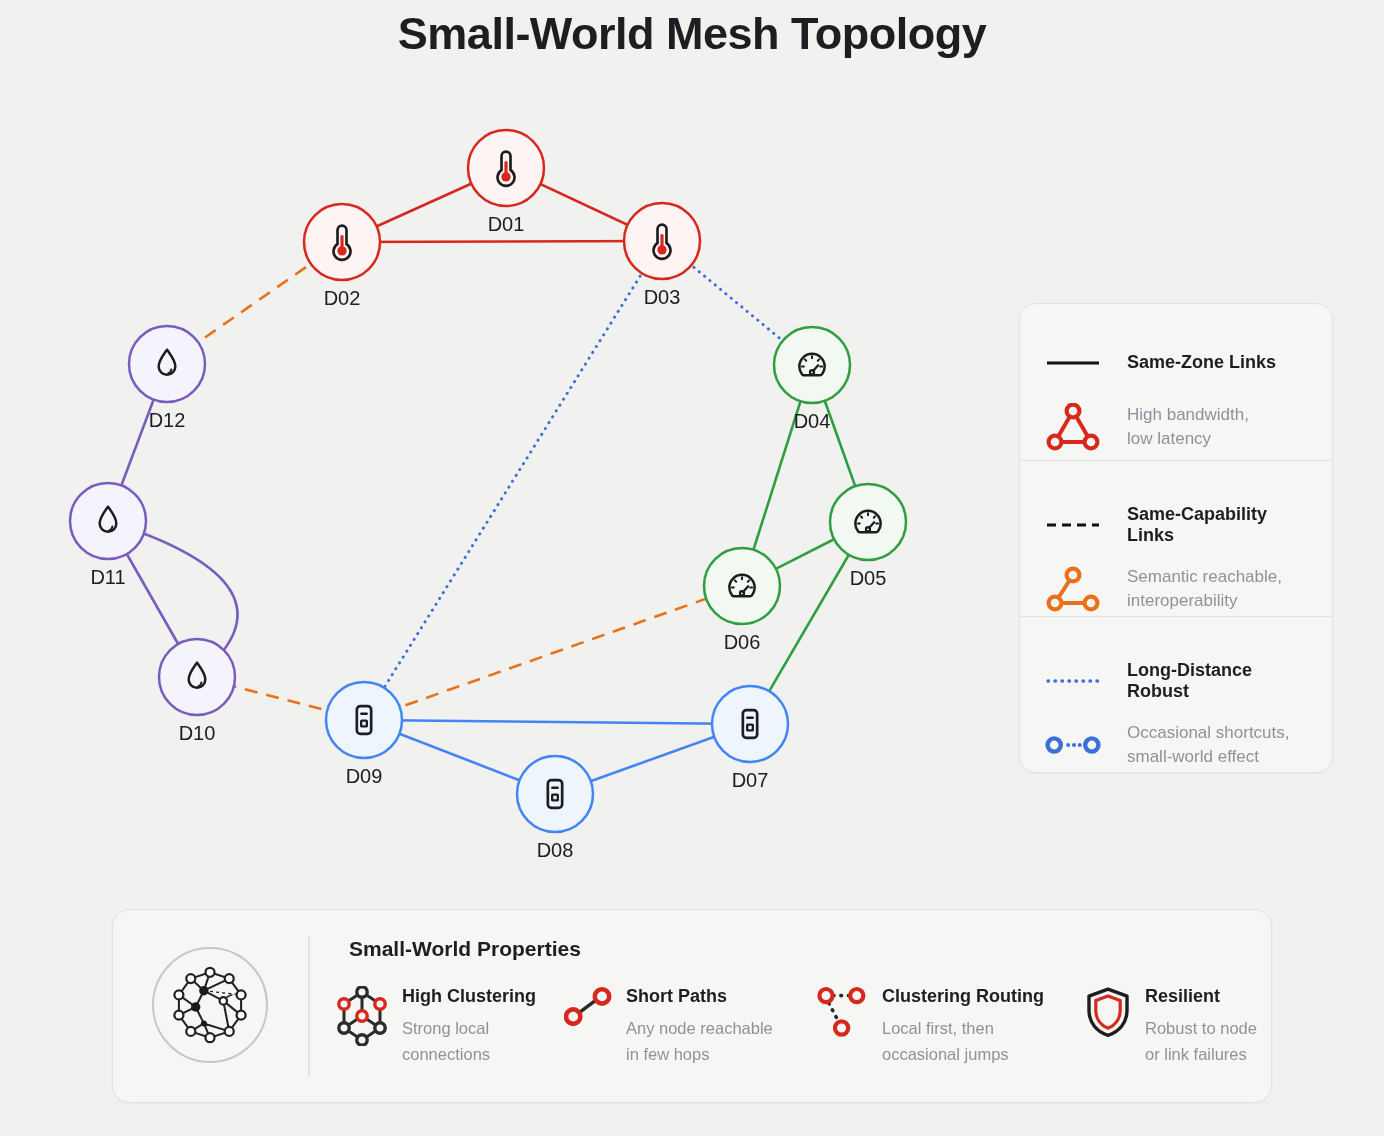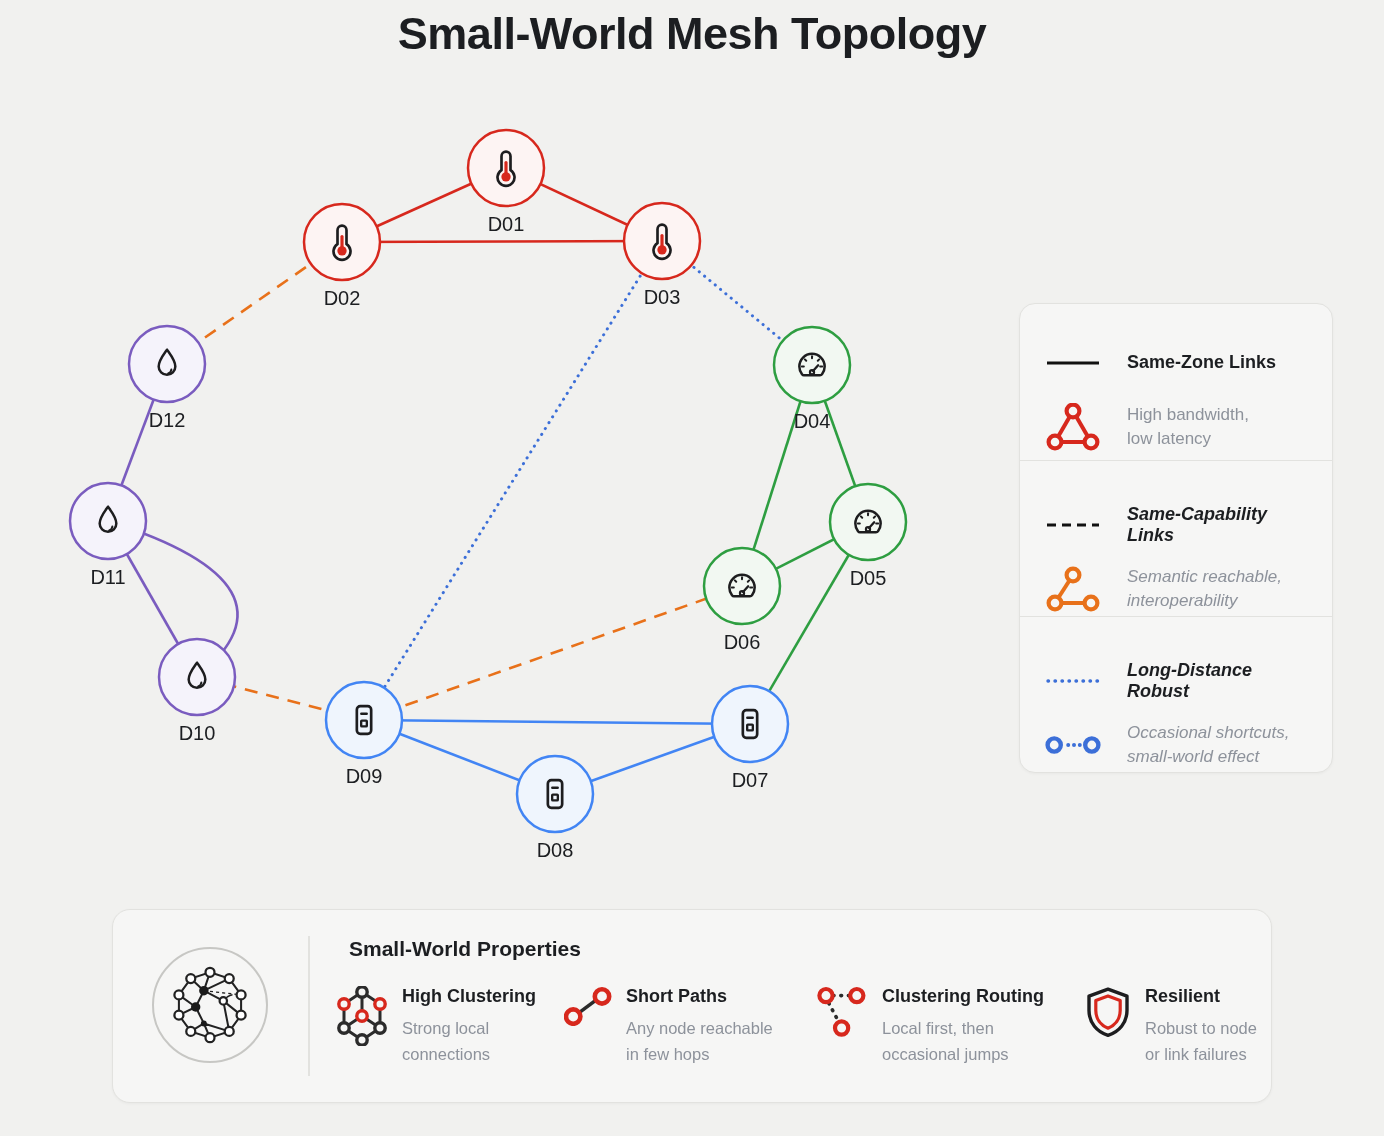--- a/index.html
+++ b/index.html
@@ -14,21 +14,21 @@
   
   #graph-svg{position:absolute;left:0;top:0;z-index:1;}
   .node-label{font-size:20px;font-weight:500;fill:var(--ink,#17181a);font-family:"Liberation Sans",sans-serif;}
 
   
   .legend{position:absolute;left:988px;top:303px;width:314px;height:470px;box-sizing:border-box;
     background:var(--panel-bg,#f6f6f5);border:1.5px solid var(--panel-border,#e2e2df);
     border-radius:16px;box-shadow:0 1px 3px rgba(0,0,0,0.04);z-index:2;margin-left:31px;}
   .legend-item{box-sizing:border-box;height:156px;padding:40px 16px 0 25px;display:grid;
     grid-template-columns:82px 1fr;grid-template-rows:auto auto;row-gap:13px;align-items:center;}
-  .legend-item + .legend-item{border-top:1.5px solid var(--panel-border,#e2e2df);font-style:italic;}
+  .legend-item + .legend-item{border-top:1.5px solid var(--panel-border,#e2e2df);}
   .legend-title{font-size:18px;font-weight:600;color:var(--ink,#1c1e21);}
   .legend-desc{font-size:17px;line-height:1.42;color:var(--desc,#8d929b);white-space:pre-line;}
   .swatch{display:block;}
 
   
   .props{position:absolute;left:112px;top:909px;width:1160px;height:194px;box-sizing:border-box;
     background:var(--panel-bg,#f6f6f5);border:1.5px solid var(--panel-border,#e2e2df);
     border-radius:18px;box-shadow:0 1px 3px rgba(0,0,0,0.04);z-index:2;}
   .badge{position:absolute;left:39px;top:37px;width:116px;height:116px;border-radius:50%;
     border:2px solid var(--badge-border,#c7c7c4);box-sizing:border-box;display:flex;align-items:center;justify-content:center;}

